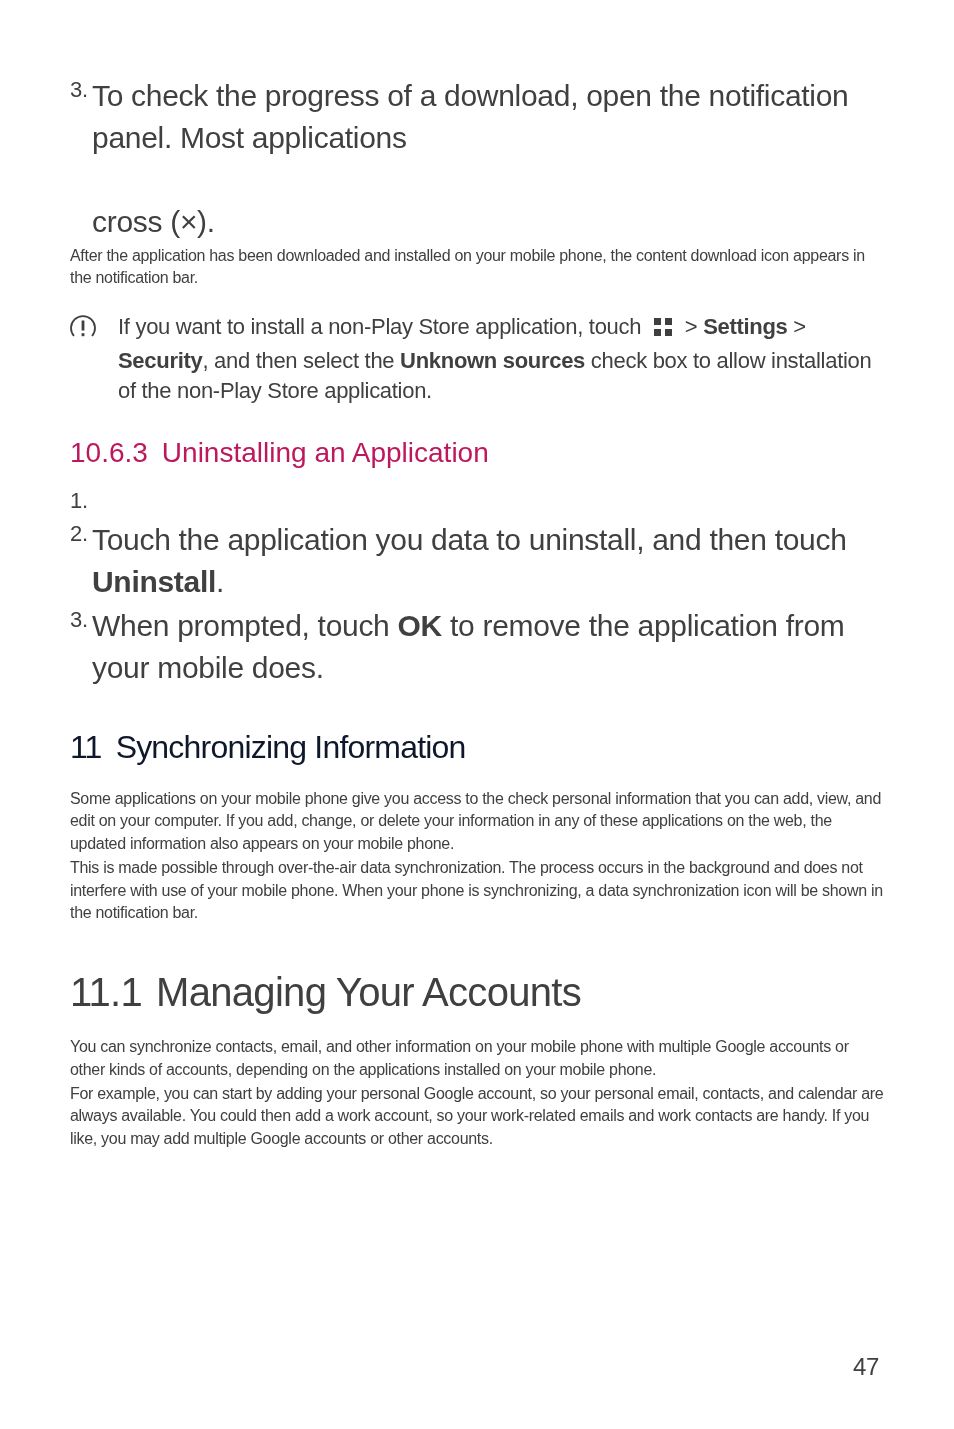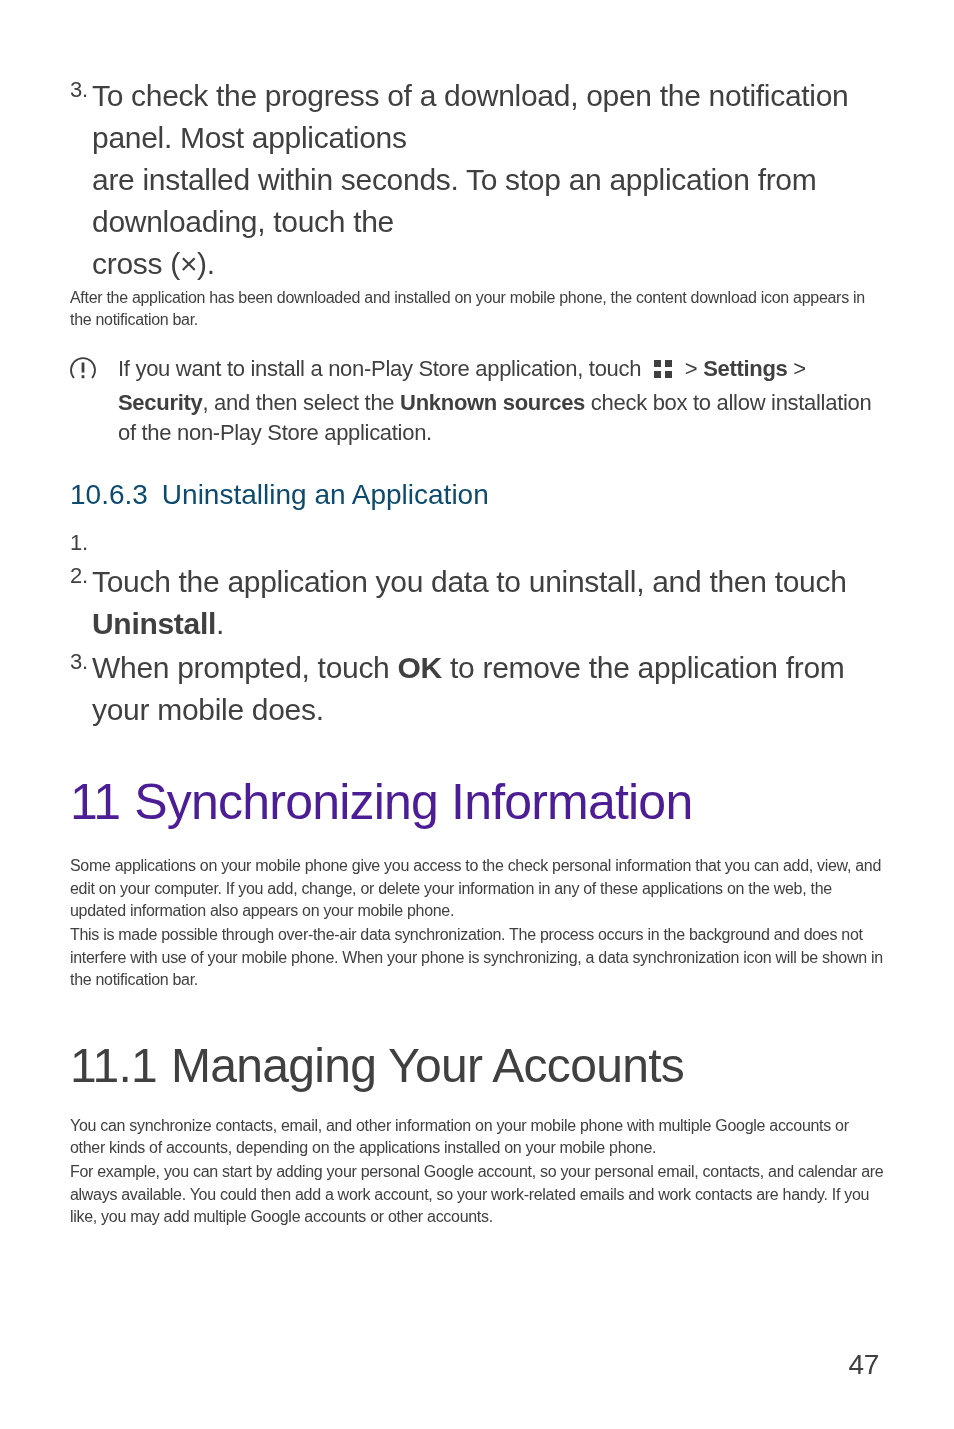--- a/index.html
+++ b/index.html
@@ -13,39 +13,39 @@
     line-height: 1.4;
     letter-spacing: -0.3px;
   }
   .ol-item { display: flex; margin-bottom: 2px; }
   .ol-num { width: 22px; flex-shrink: 0; font-size: 22px; color: #404040; }
   .ol-body { font-size: 30px; color: #404040; }
   .para { font-size: 16px; color: #404040; margin-top: 2px; }
   .note-block { display: flex; margin-top: 22px; margin-bottom: 26px; gap: 6px; }
   .note-icon-wrap { width: 42px; flex-shrink: 0; padding-top: 2px; }
   .note-body { font-size: 22px; color: #404040; }
-  .h3 { font-size: 28px; color: #0c4a6e; margin-top: 14px; margin-bottom: 14px; font-weight: normal; letter-spacing: 0; }
+  .h3 { font-size: 28px; color: #be185d; margin-top: 14px; margin-bottom: 14px; font-weight: normal; letter-spacing: 0; }
   .h3num { display: inline-block; margin-right: 14px; }
-  .h1 { font-size: 50px; color: #4c1d95; margin-top: 36px; margin-bottom: 18px; font-weight: normal; letter-spacing: -0.8px; }
+  .h1 { font-size: 32px; color: #0f172a; margin-top: 36px; margin-bottom: 18px; font-weight: normal; letter-spacing: -0.8px; }
   .h1num { display: inline-block; margin-right: 14px; }
-  .h2 { font-size: 48px; color: #404040; margin-top: 40px; margin-bottom: 16px; font-weight: normal; letter-spacing: -0.7px; }
+  .h2 { font-size: 40px; color: #404040; margin-top: 40px; margin-bottom: 16px; font-weight: normal; letter-spacing: -0.7px; }
   .h2num { display: inline-block; margin-right: 14px; }
   b { font-weight: bold; }
   .inline-icon { display: inline-block; vertical-align: -3px; margin: 0 6px; }
-  .page-num { position: absolute; bottom: 45px; right: 75px; font-size: 28px; color: #404040; }
+  .page-num { position: absolute; bottom: 45px; right: 75px; font-size: 24px; color: #404040; }
   svg { overflow: visible; }
 </style>
 </head>
 <body>
 
 <div class="ol-item">
   <div class="ol-num">3.</div>
   <div class="ol-body">
     <span>To check the progress of a download, open the notification panel. Most applications</span><br>
-    <span>are installed within seconds. To stop an application from downloading, touch the</span><br>
+    <br>
     <span>cross (×).</span>
   </div>
 </div>
 
 <p class="para">After the application has been downloaded and installed on your mobile phone, the content download icon appears in the notification bar.</p>
 
 <div class="note-block">
   <div class="note-icon-wrap">
     <span>
       <svg width="26" height="26" viewBox="0 0 26 26">

